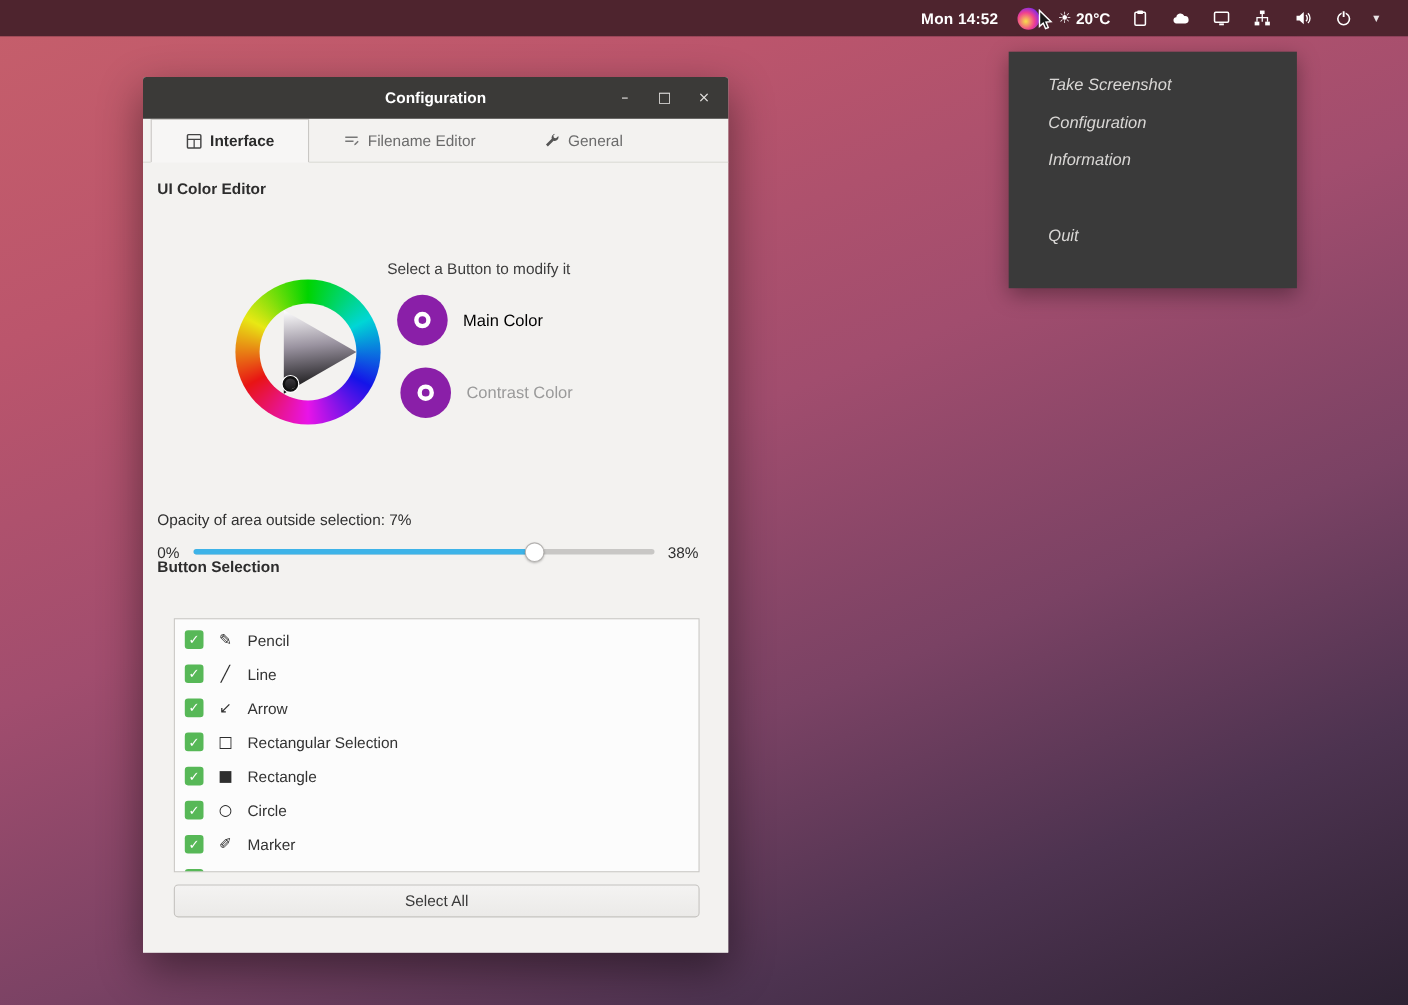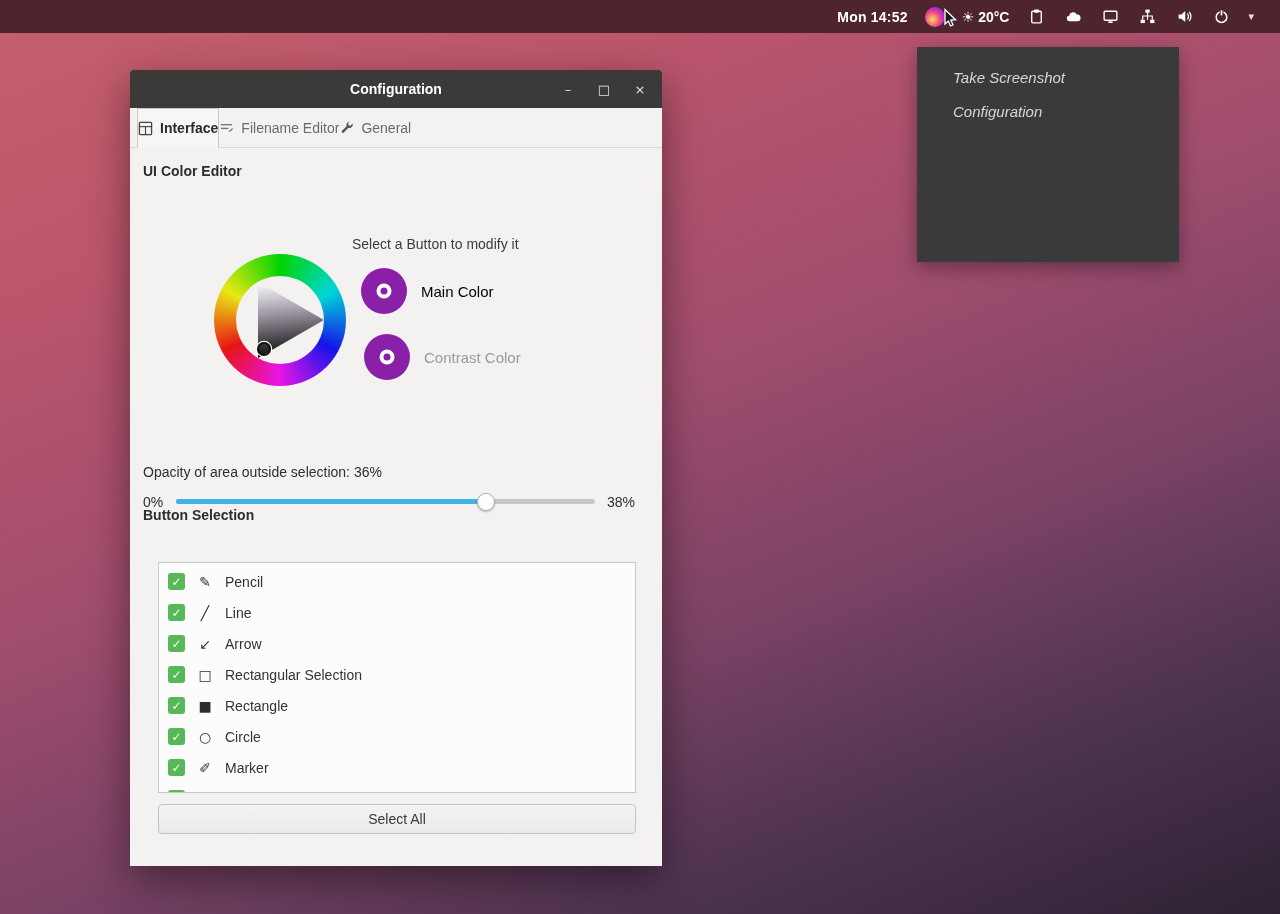--- a/index.html
+++ b/index.html
@@ -32,21 +32,21 @@
   .window { position:absolute; left:130px; top:70px; width:532px; height:796px; z-index:20;
     background:#f3f2f0; box-shadow:0 14px 40px rgba(0,0,0,.45); border-radius:3px 3px 0 0; }
   .titlebar { position:relative; height:38px; background:#3b3a38; border-radius:3px 3px 0 0;
     display:flex; align-items:center; justify-content:center; }
   .title-text { color:#ffffff; font-size:14px; font-weight:700; }
   .win-controls { position:absolute; right:14px; top:0; height:38px; display:flex; align-items:center; gap:20px; }
   .win-btn { color:#e6e4e2; font-size:13px; width:16px; text-align:center; font-family:"DejaVu Sans",sans-serif; }
 
   .tabbar { height:40px; background:#f3f2f0; border-bottom:1px solid #d8d6d3;
     display:flex; align-items:stretch; padding-left:7px; }
-  .tab { display:flex; align-items:center; gap:7px; padding:0 0; font-size:14px; color:#6b6b6b; }
+  .tab { display:flex; align-items:center; gap:7px; padding:0 31px; font-size:14px; color:#6b6b6b; }
   .tab svg { width:15px; height:15px; }
   .tab.active { background:#f7f6f5; border:1px solid #c9c7c4; border-bottom:1px solid #f7f6f5;
     margin-bottom:-1px; color:#2b2b2b; font-weight:700; }
 
   .win-content { position:relative; height:718px; background:#f3f2f0; overflow:hidden; }
 
   .section-title { position:absolute; font-size:14px; font-weight:700; color:#2d2d2d; }
   #ui-color-editor-title { left:13px; top:15px; }
   #button-selection-title { left:13px; top:359px; }
 
@@ -148,20 +148,22 @@
             <line x1="8" y1="2.2" x2="8" y2="7" stroke="#fff" stroke-width="1.6"></line>
           </svg>
       </span>
       <span class="caret">▾</span>
     </div>
   </div>
 
   <div class="tray-menu">
     <div class="menu-item">Take Screenshot</div>
     <div class="menu-item">Configuration</div>
+    <div class="menu-item">Information</div>
+    <div class="menu-item quit-item">Quit</div>
   </div>
 
   <div class="window">
 
     <div class="titlebar">
       <span class="title-text">Configuration</span>
       <div class="win-controls">
         <span class="win-btn">–</span>
         <span class="win-btn">□</span>
         <span class="win-btn">×</span>
@@ -223,21 +225,21 @@
         <span class="color-label">Main Color</span>
       </div>
 
       <div class="color-row" id="contrast-color-row">
         <span class="color-circle" style="background: rgb(138, 31, 168);">
             <span class="ring"></span>
           </span>
         <span class="color-label dim">Contrast Color</span>
       </div>
 
-      <div id="opacity-label">Opacity of area outside selection: 36%</div>
+      <div id="opacity-label">Opacity of area outside selection: 7%</div>
 
       <span class="slider-min">0%</span>
       <div class="slider-track">
         <div class="slider-fill" style="width: 74%; background: rgb(61, 179, 232);"></div>
         <div class="slider-handle" style="left: 74%;"></div>
       </div>
       <span class="slider-max">38%</span>
 
       <div class="section-title" id="button-selection-title">Button Selection</div>
 

